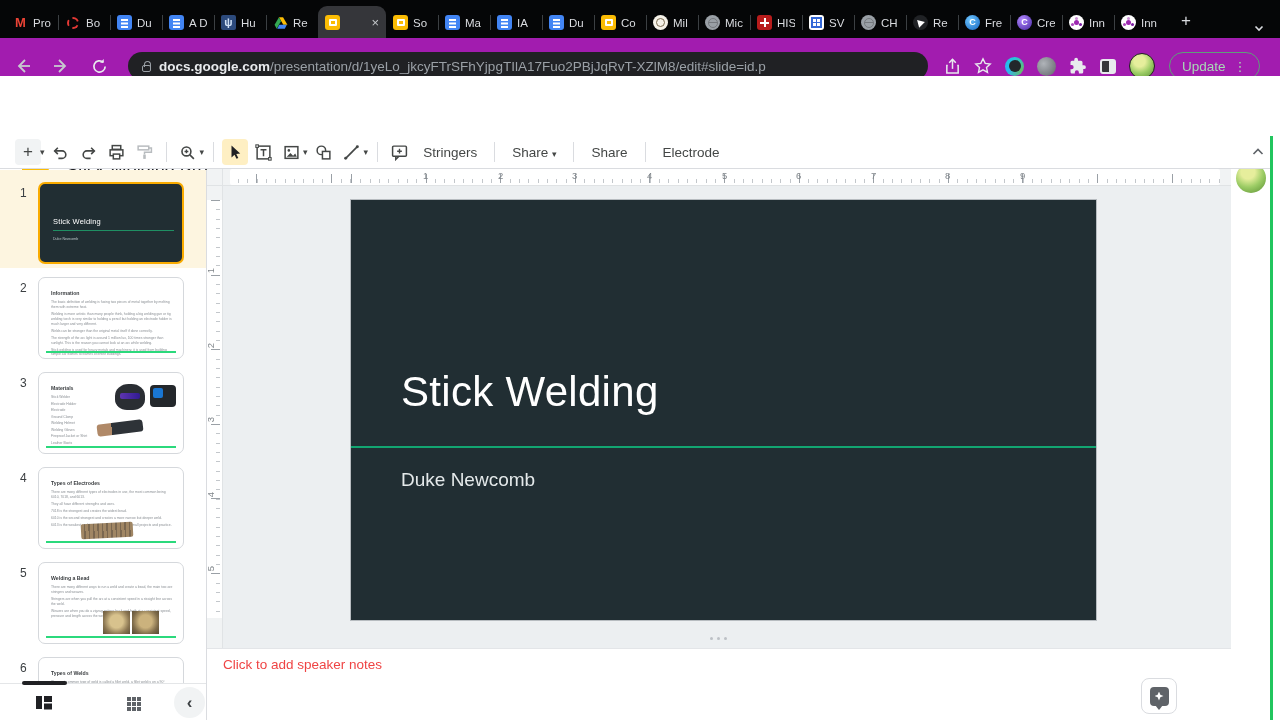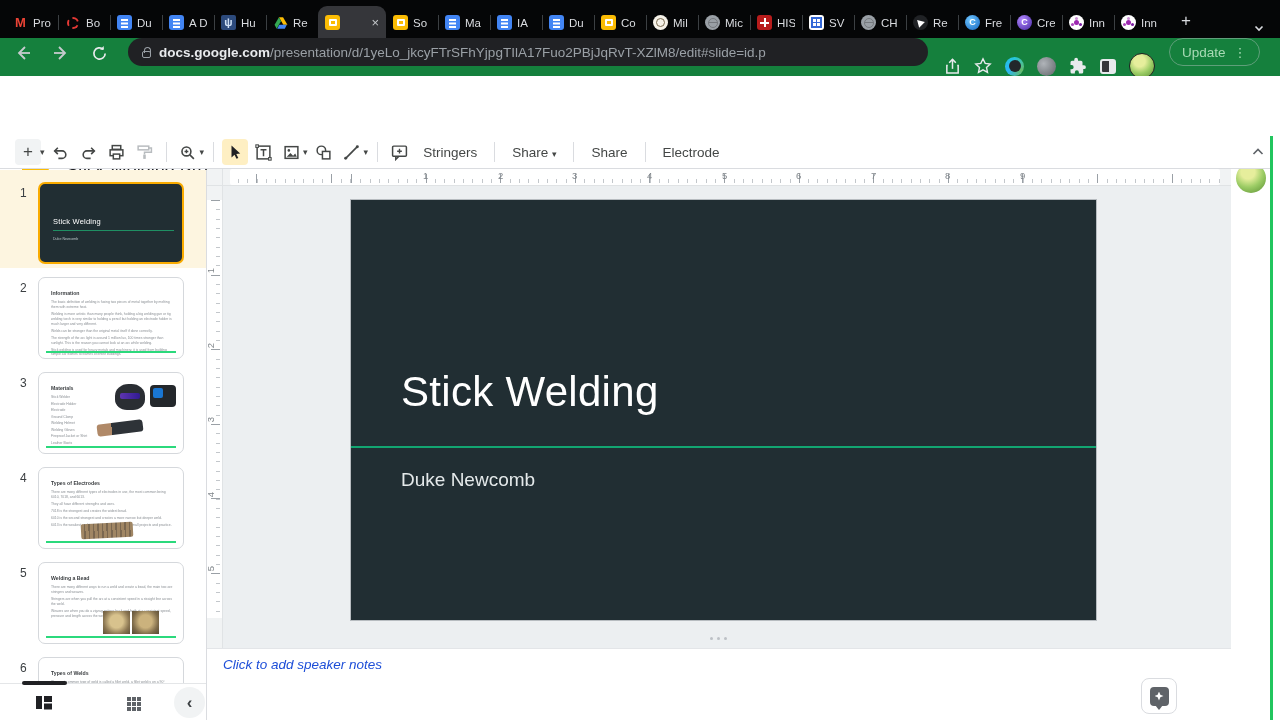--- a/index.html
+++ b/index.html
@@ -28,21 +28,21 @@
   .fv-seal{background:#f5f1e8;border-radius:50%;}.fv-seal::before{content:"";position:absolute;inset:3px;border:1.5px solid #7a6a4f;border-radius:50%;}
   .fv-globe{background:#9aa0a6;border-radius:50%;}.fv-globe::before{content:"";position:absolute;inset:2.5px;border-radius:50%;border:1px solid #75797e;background:linear-gradient(#75797e 0 0) center/100% 1px no-repeat;}
   .fv-stamp{background:#b71c1c;}.fv-stamp::before{content:"";position:absolute;inset:3px;background:linear-gradient(#fff 0 0) center/2px 100% no-repeat,linear-gradient(#fff 0 0) center/100% 2px no-repeat;}
   .fv-grid{background:#fff;}.fv-grid::before{content:"";position:absolute;inset:2px;border:1.5px solid #3367d6;background:repeating-linear-gradient(90deg,#3367d6 0 1.5px,transparent 1.5px 4px),repeating-linear-gradient(0deg,#3367d6 0 1.5px,transparent 1.5px 4px);}
   .fv-dark-arrow{background:#202225;border-radius:50%;}.fv-dark-arrow::before{content:"";border-left:7px solid #fff;border-top:4px solid transparent;border-bottom:4px solid transparent;margin-left:2px;transform:rotate(-15deg);}
   .fv-c-blue{background:radial-gradient(circle at 35% 30%,#6ec6ff,#1565c0);border-radius:50%;color:#fff;}.fv-c-blue::before{content:"C";}
   .fv-c-purple{background:radial-gradient(circle at 35% 30%,#b388ff,#4527a0);border-radius:50%;color:#fff;}.fv-c-purple::before{content:"C";}
   .fv-unicorn{background:#fff;border-radius:50%;}.fv-unicorn::before{content:"";width:5px;height:5px;border-radius:50%;background:#9c27b0;box-shadow:-4px 2px 0 -1px #ab47bc,4px 2px 0 -1px #7b1fa2,0 -4px 0 -1px #ce93d8;}
 
   
-  .urlrow{position:absolute;left:0;top:38px;width:1280px;height:56px;background:#15803d;display:flex;}
+  .urlrow{position:absolute;left:0;top:38px;width:1280px;height:56px;background:#a21caf;display:flex;align-items:center;}
   .navbtn{width:30px;height:30px;display:flex;align-items:center;justify-content:center;margin-left:8px;}
   .urlpill{height:28px;background:#202124;border-radius:14px;display:flex;align-items:center;margin-left:14px;width:800px;padding:0 14px;gap:8px;}
   .lock{width:9px;height:7px;border:1.5px solid #9aa0a6;border-radius:2px;position:relative;margin-top:4px;}
   .lock::before{content:"";position:absolute;left:1px;top:-5px;width:5px;height:5px;border:1.5px solid #9aa0a6;border-bottom:none;border-radius:4px 4px 0 0;}
   .urltext{font-size:13.5px;color:#9aa0a6;white-space:nowrap;overflow:hidden;}
   .urltext b{color:#e8eaed;font-weight:700;}
   .urlicons{display:flex;align-items:center;gap:13px;margin-left:16px;}
   .ext-lp{width:19px;height:19px;border-radius:50%;background:conic-gradient(#26c6da,#66bb6a,#29b6f6,#26c6da);position:relative;}
   .ext-lp::before{content:"";position:absolute;inset:3.5px;border-radius:50%;background:#22272b;}
   .ext-k{width:19px;height:19px;border-radius:50%;background:radial-gradient(circle at 35% 35%,#b0b4b9,#5f6368);}
@@ -131,21 +131,21 @@
   .corner{position:absolute;left:0;top:0;width:16px;height:17px;background:#f1f3f4;border-right:1px solid #e0e3e5;border-bottom:1px solid #e0e3e5;}
   .slide{position:absolute;left:144px;top:31px;width:745px;height:420px;background:#212e33;box-shadow:0 0 0 1px #b7bcc0;}
   .slide-title{position:absolute;left:50px;top:168px;font-size:42px;color:#fff;letter-spacing:.3px;}
   .slide-line{position:absolute;left:0;right:0;top:246px;height:2px;background:#12a571;}
   .slide-sub{position:absolute;left:50px;top:269px;font-size:19px;color:#e4e9ea;}
   .notesdots{position:absolute;left:503px;top:468px;display:flex;gap:4px;}
   .notesdots i{width:3px;height:3px;border-radius:50%;background:#bdc1c6;}
 
   
   .notes{position:absolute;left:207px;top:648px;width:1024px;height:72px;background:#fff;border-top:1px solid #e3e5e8;}
-  .notes-text{position:absolute;left:16px;top:8px;font-size:13.5px;color:#1d4ed8;font-style:italic;}
+  .notes-text{position:absolute;left:16px;top:8px;font-size:13.5px;color:#ef4444;}
   .explore{position:absolute;right:54px;top:29px;width:36px;height:36px;border:1px solid #dadce0;border-radius:8px;background:#fff;display:flex;align-items:center;justify-content:center;}
   .explore-ico{width:19px;height:19px;background:#5f6368;border-radius:4px;position:relative;display:flex;align-items:center;justify-content:center;}
   .explore-ico::before{content:"";width:9px;height:9px;background:#fff;clip-path:polygon(50% 0,65% 35%,100% 50%,65% 65%,50% 100%,35% 65%,0 50%,35% 35%);}
   .explore-ico::after{content:"";position:absolute;bottom:-4px;border-left:4px solid transparent;border-right:4px solid transparent;border-top:5px solid #5f6368;}
 
   
   .rightbar{position:absolute;left:1270px;top:136px;width:49px;height:584px;background:#fff;border-left:3px solid #22c55e;}
   .rb-ico{position:absolute;left:13px;width:22px;height:22px;}
   .ico-cal{background:#fff;border:2px solid #1a73e8;border-radius:3px;color:#1a73e8;display:flex;align-items:center;justify-content:center;font-size:9px;font-weight:bold;}
   .ico-cal::after{content:"";position:absolute;left:-2px;bottom:-2px;width:6px;height:6px;background:#34a853;}

